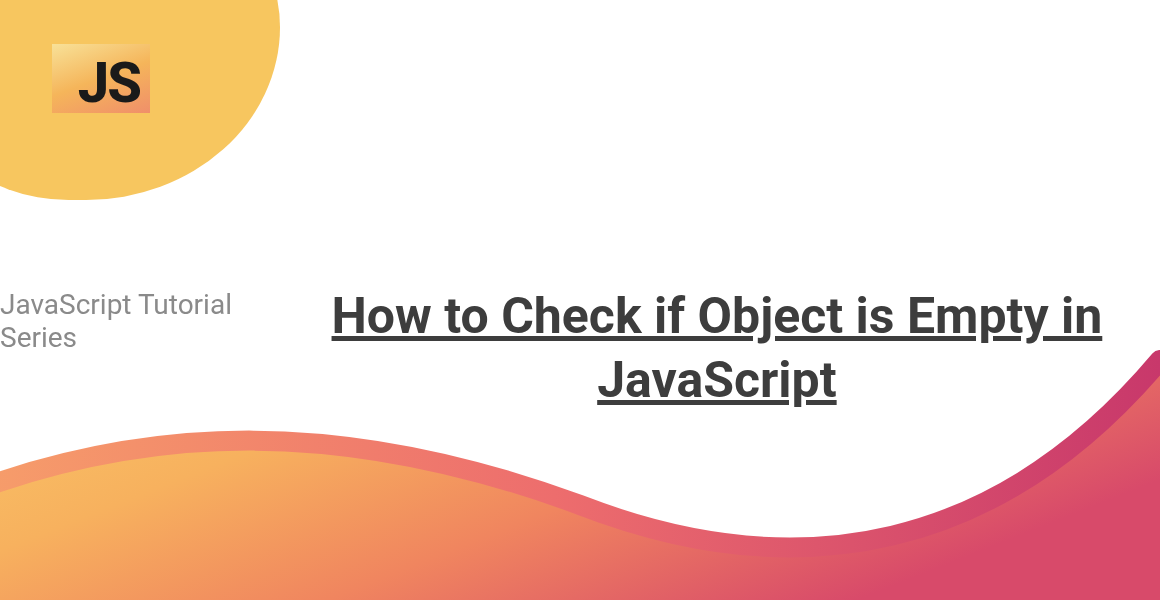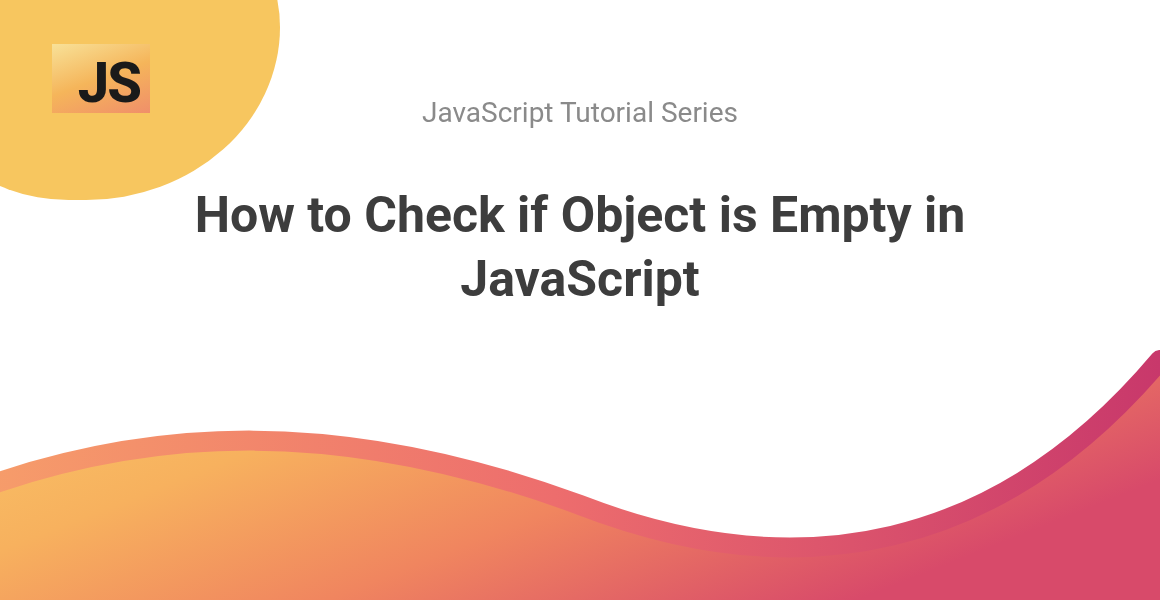--- a/index.html
+++ b/index.html
@@ -48,40 +48,41 @@
       line-height: 1;
     }
     
     .content {
       position: absolute;
       top: 0;
       left: 0;
       width: 100%;
       height: 100%;
       display: flex;
-      flex-direction: column;
+      flex-direction: row;
       align-items: center;
       justify-content: flex-start;
       padding-top: 96px;
     }
     
     .subtitle {
       font-size: 28px;
       font-weight: 400;
       color: #8a8a8a;
       margin-bottom: 54px;
     }
     
     .title {
       font-size: 50px;
       font-weight: 700;
       color: #3d3d3d;
       text-align: center;
       line-height: 1.28;
       max-width: 950px;
+      text-decoration: underline;
     }
     
     .bottom-wave {
       position: absolute;
       bottom: 0;
       left: 0;
       width: 100%;
       height: 260px;
     }
     

